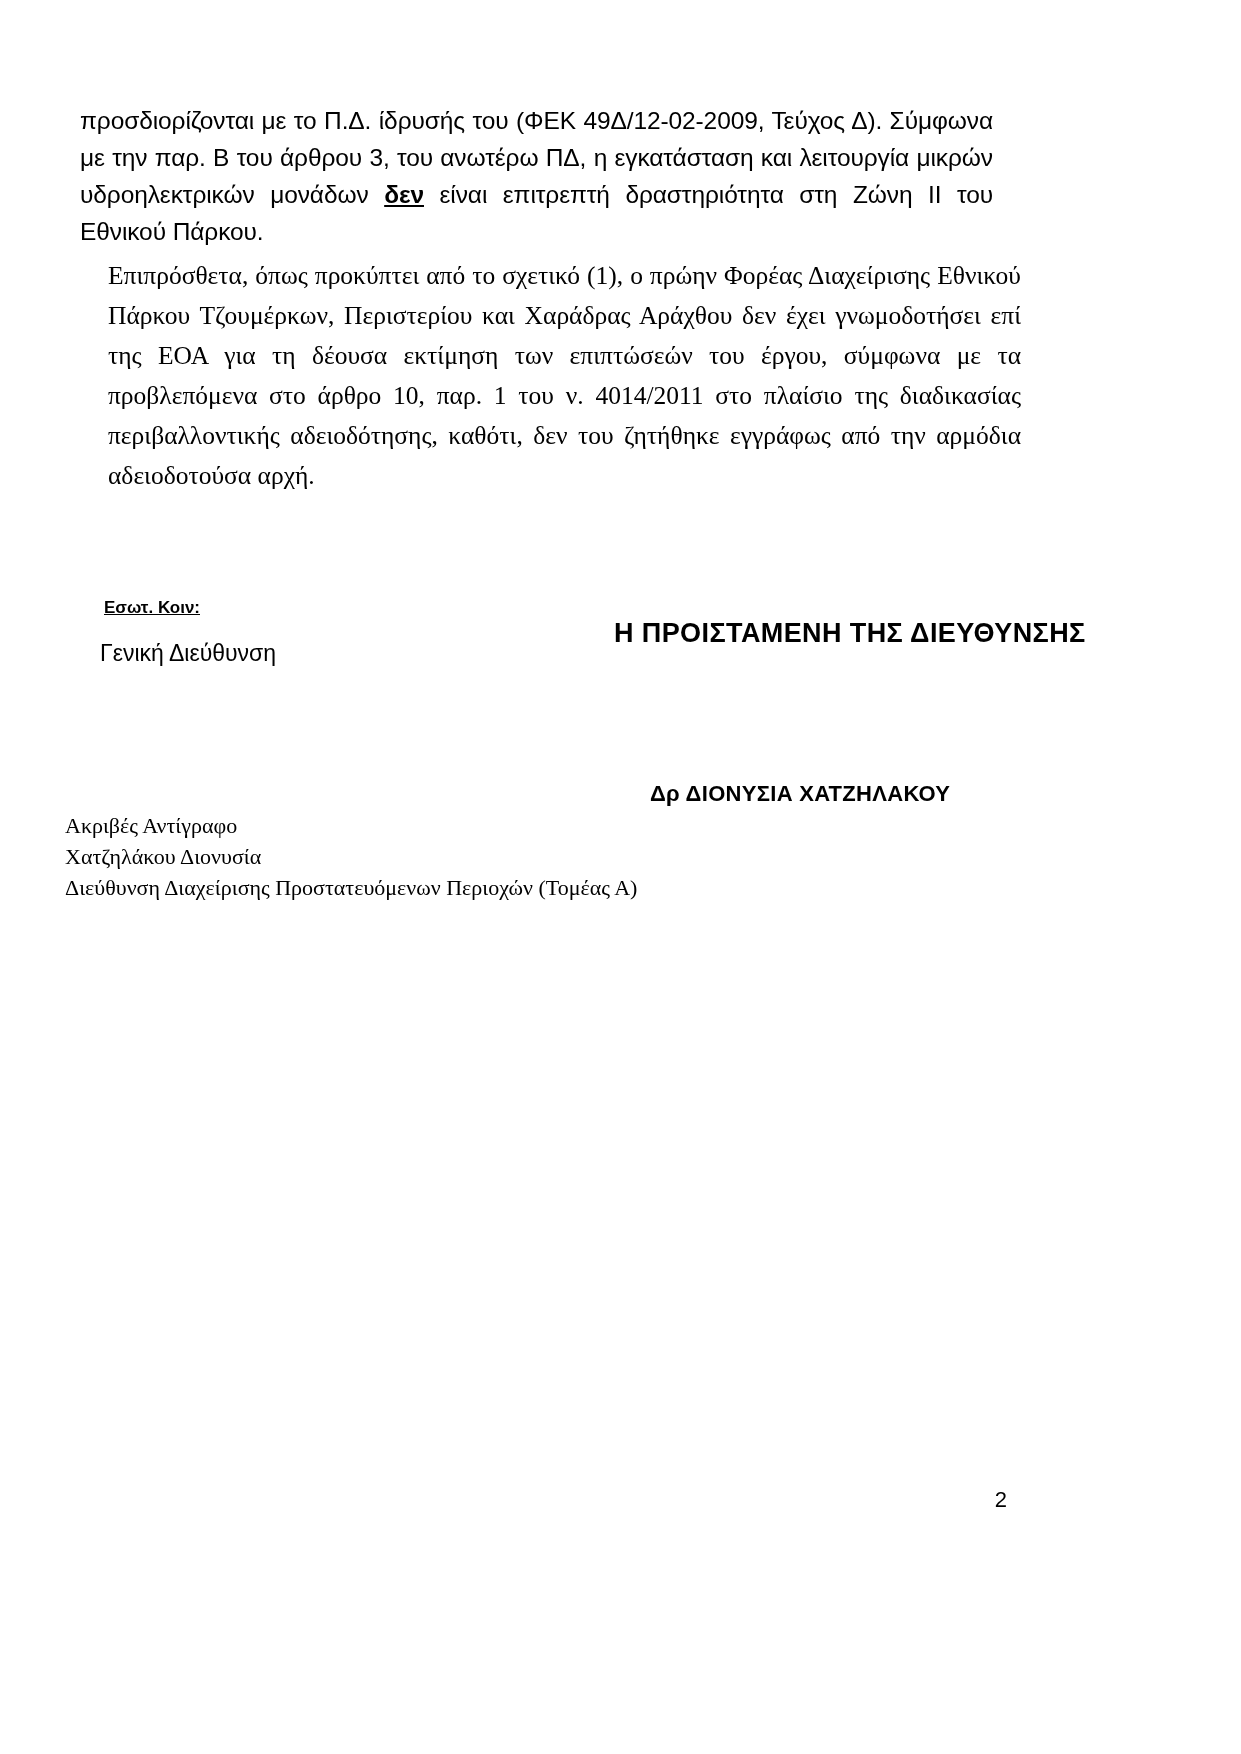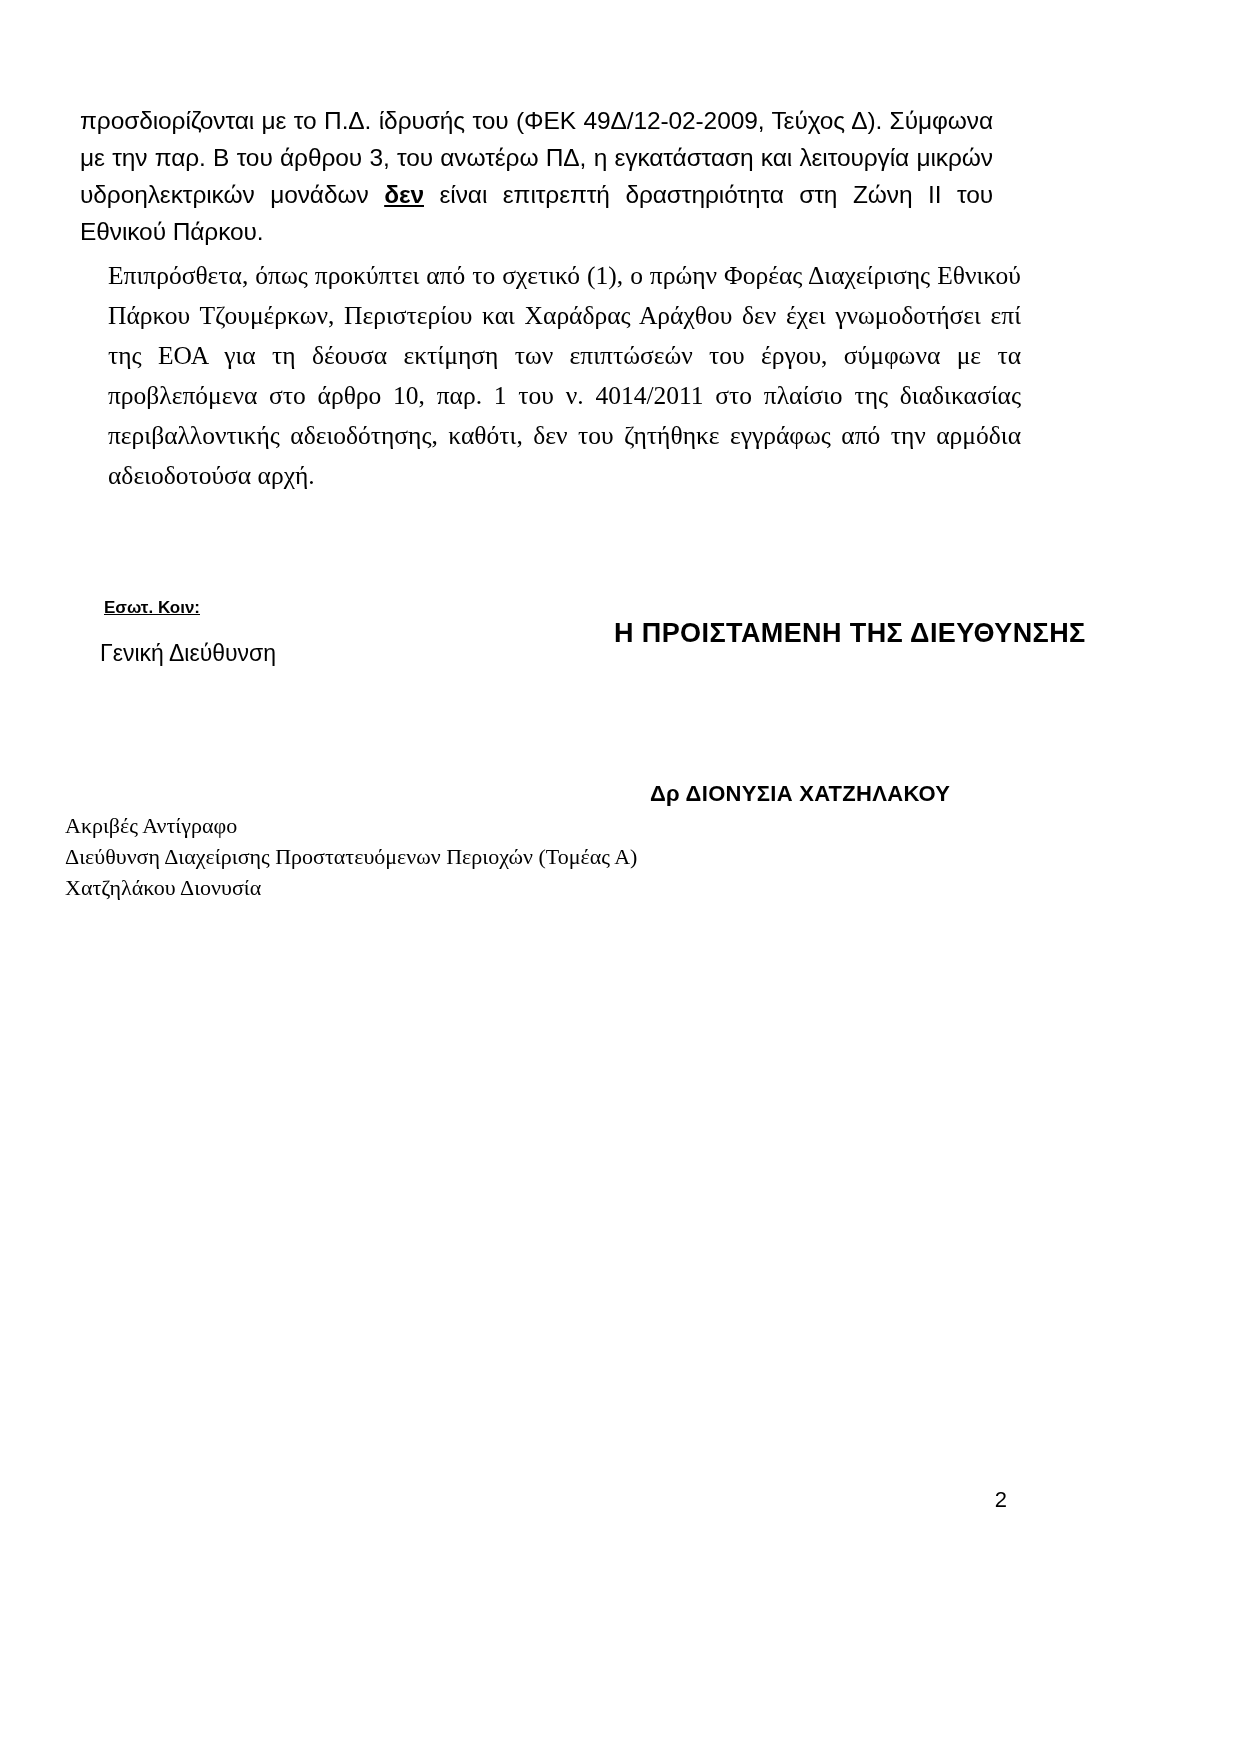--- a/index.html
+++ b/index.html
@@ -128,19 +128,19 @@
 
 
   <div id="esot-title">Εσωτ. Κοιν:</div>
   <div id="esot-item">Γενική Διεύθυνση</div>
 
   <div id="signer-title">Η  ΠΡΟΙΣΤΑΜΕΝΗ  ΤΗΣ  ΔΙΕΥΘΥΝΣΗΣ</div>
   <div id="signer-name">Δρ ΔΙΟΝΥΣΙΑ ΧΑΤΖΗΛΑΚΟΥ</div>
 
   <div id="certify">
     <div>Ακριβές Αντίγραφο</div>
+    <div>Χατζηλάκου Διονυσία</div>
     <div>Διεύθυνση Διαχείρισης Προστατευόμενων Περιοχών (Τομέας Α)</div>
-    <div>Χατζηλάκου Διονυσία</div>
   </div>
 
   <div id="page-number">2</div>
 
 </div>
 
 </body></html>

